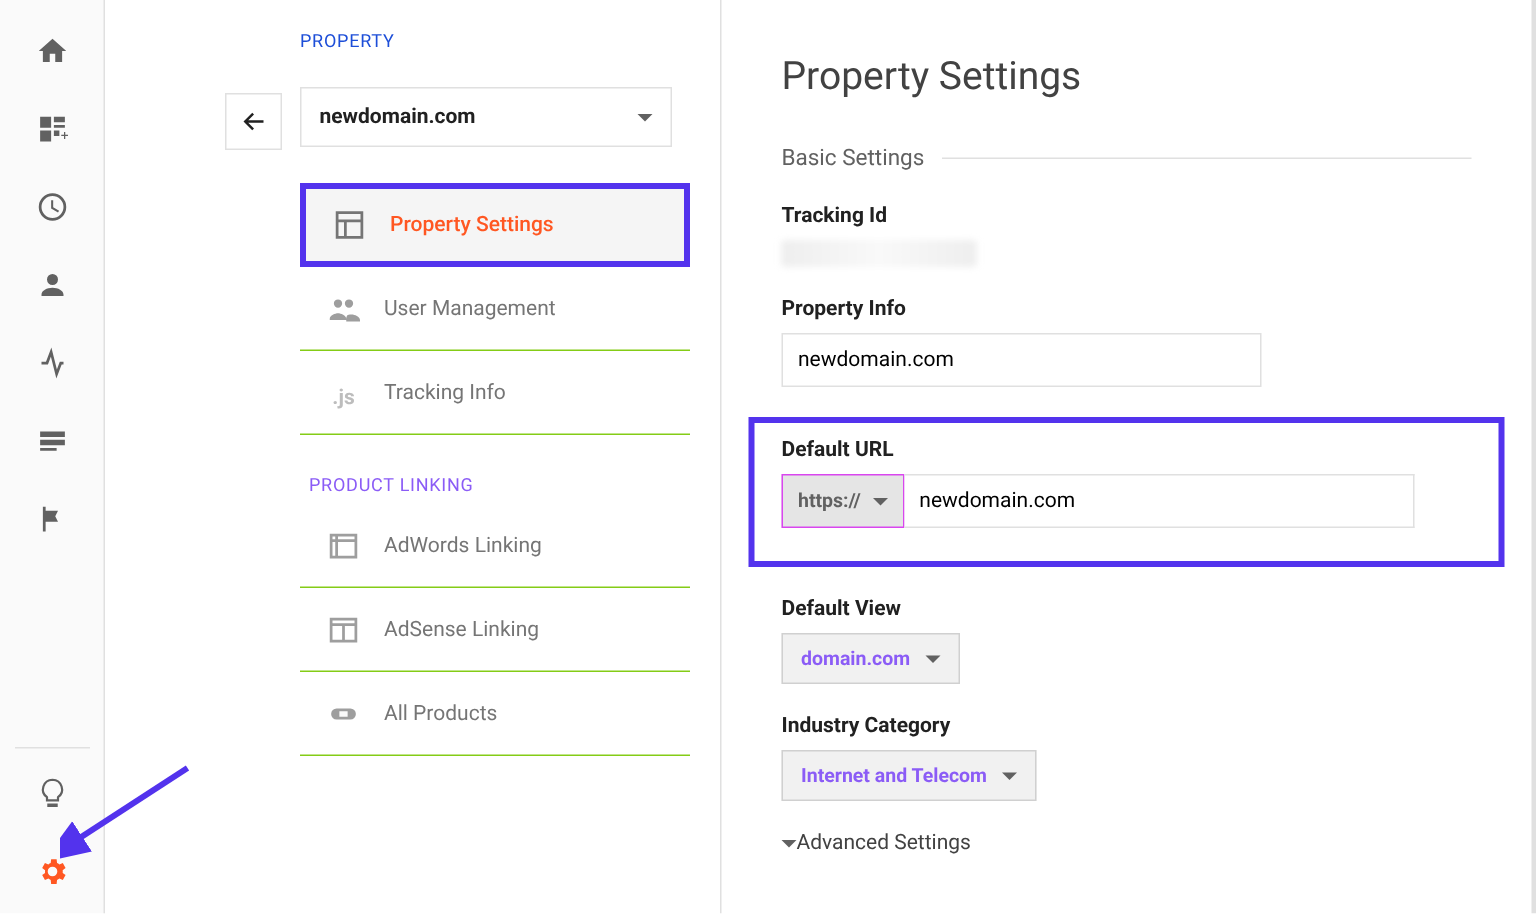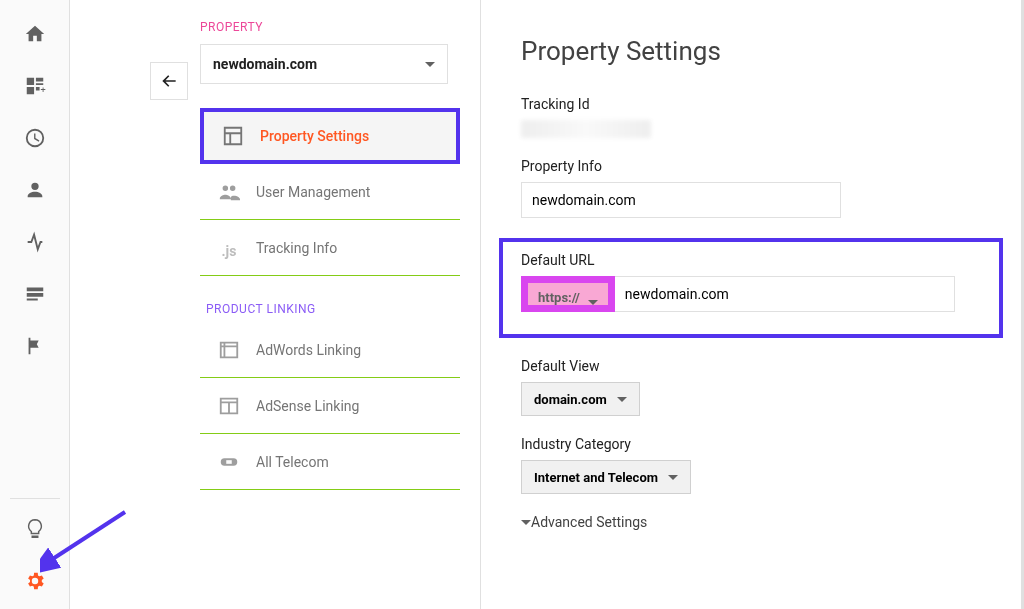--- a/index.html
+++ b/index.html
@@ -46,23 +46,23 @@
   }
 
   
   .property-col {
     width: 410px;
     position: relative;
     padding: 20px 10px 0 130px;
   }
   .col-label {
     font-size: 12px;
-    color: #ec4899;
+    color: #1d4ed8;
     letter-spacing: 0.5px;
-    margin-bottom: 10px;
+    margin-bottom: 24px;
   }
   .back-btn {
     position: absolute;
     left: 80px; top: 62px;
     width: 38px; height: 38px;
     border: 1px solid #e0e0e0;
     background: #fff;
     display: flex; align-items: center; justify-content: center;
     cursor: pointer;
   }
@@ -134,61 +134,61 @@
   .sub-hdr span { font-size: 15px; color: #616161; }
   .sub-hdr .line { flex: 1; height: 1px; background: #e0e0e0; }
 
   .field-block { margin-bottom: 20px; }
   .field-block.hl {
     border: 4px solid #5333ed;
     padding: 10px 18px 22px 18px;
     margin: 0 -22px 20px -22px;
   }
   .field-label {
-    font-size: 14px; font-weight: 400; color: #212121;
+    font-size: 14px; font-weight: 700; color: #212121;
     margin-bottom: 8px;
   }
   .blurred {
     width: 130px; height: 18px;
     background: linear-gradient(90deg, #eee 0%, #f9f9f9 50%, #eee 100%);
     filter: blur(2px);
     border-radius: 2px;
   }
   .text-input {
     width: 320px; height: 36px;
     border: 1px solid #e0e0e0;
     padding: 0 10px;
     font-size: 14px;
     font-family: inherit;
   }
   .combo {
     display: flex;
   }
   .combo .select-btn {
     height: 36px;
-    border: 7px solid #d946ef;
-    background: #f9a8d4;
+    border: 1px solid #d946ef;
+    background: #e5e5e5;
     padding: 0 10px;
-    display: flex; align-items: flex-end; gap: 8px;
+    display: flex; align-items: center; gap: 8px;
     font-size: 13px; font-weight: 700; color: #616161;
     cursor: pointer;
   }
   .combo input {
     width: 340px; height: 36px;
     border: 1px solid #e0e0e0; border-left: none;
     padding: 0 10px; font-size: 14px;
     font-family: inherit;
   }
   .pill {
     display: inline-flex; align-items: center; gap: 10px;
     height: 34px;
     border: 1px solid #d0d0d0;
     background: #f1f1f1;
     padding: 0 12px;
-    font-size: 13px; font-weight: 700; color: #000000;
+    font-size: 13px; font-weight: 700; color: #8b5cf6;
     cursor: pointer;
   }
   .adv { display: flex; align-items: center; gap: 0; font-size: 14px; color: #424242; cursor: pointer; }
 
   
   .annot-arrow {
     position: absolute;
     left: 40px; bottom: 32px;
     width: 90px; height: 70px;
     pointer-events: none;
@@ -305,30 +305,34 @@
         <svg viewBox="0 0 24 24">
             <path d="M3 4h18v16H3zM3 8h18M12 8v12" fill="none" stroke="#9e9e9e" stroke-width="2"></path>
           </svg>
         <span>AdSense Linking</span>
       </li>
       <li>
         <svg viewBox="0 0 24 24">
             <rect x="3" y="8" width="18" height="8" rx="4" fill="#9e9e9e"></rect>
             <rect x="9" y="10" width="6" height="4" fill="#fafafa"></rect>
           </svg>
-        <span>All Telecom</span>
+        <span>All Products</span>
       </li>
     </ul>
   </div>
 
   <div class="vsep"></div>
 
   <div class="settings">
     <h1>Property Settings</h1>
 
+    <div class="sub-hdr">
+      <span>Basic Settings</span>
+      <div class="line"></div>
+    </div>
 
     <div class="field-block">
       <div class="field-label">Tracking Id</div>
       <div class="blurred"></div>
     </div>
 
     <div class="field-block">
       <div class="field-label">Property Info</div>
       <input class="text-input" value="newdomain.com" style="">
     </div>

